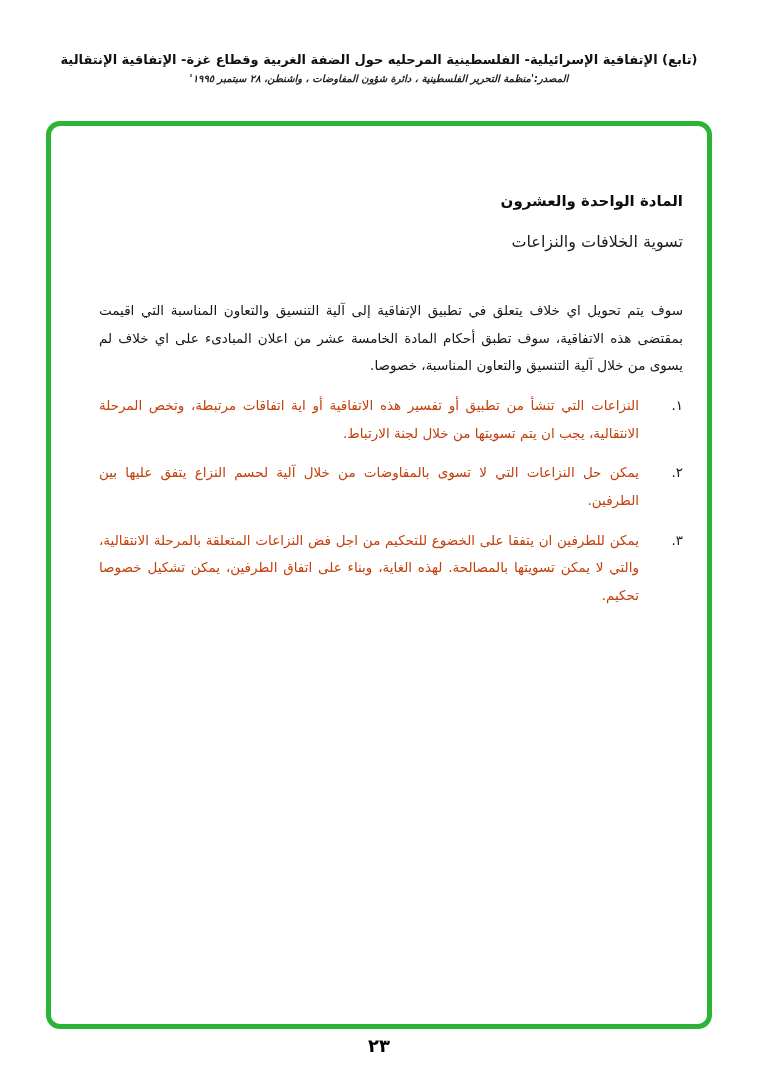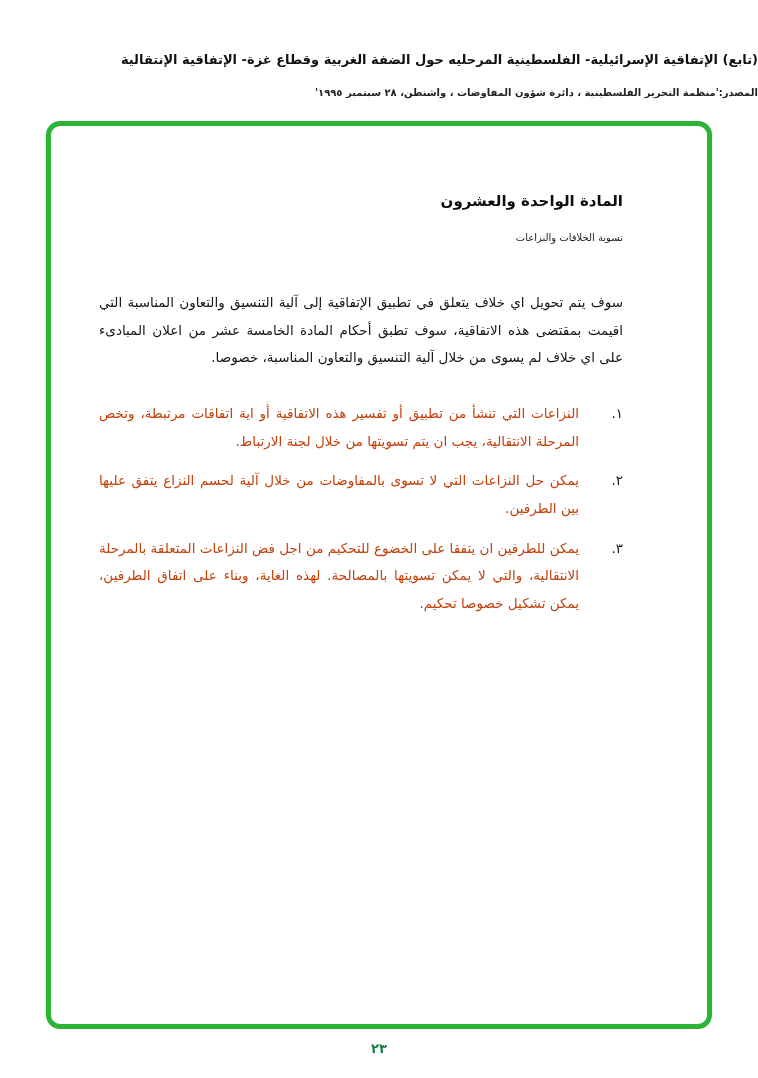--- a/index.html
+++ b/index.html
@@ -19,79 +19,80 @@
     background: #ffffff;
     overflow: hidden;
   }
 
   
   .doc-header {
     position: absolute;
     top: 48px;
     left: 0;
     width: 100%;
-    text-align: right;
+    text-align: center;
     direction: rtl;
     color: #1a1a1a;
   }
 
   .doc-header .title {
     font-size: 13px;
     font-weight: bold;
     letter-spacing: 0px;
     line-height: 1.8;
     color: #111;
   }
 
   .doc-header .source {
-    margin-top: 16px;
+    margin-top: 2px;
     font-size: 10px;
     font-weight: bold;
     color: #222;
+    font-style: italic;
   }
 
   
   .green-frame {
     position: absolute;
     left: 46px;
     top: 121px;
     width: 666px;
     height: 908px;
     border: 5px solid #2cb437;
     border-radius: 14px;
     background: #ffffff;
   }
 
   
   .content {
     direction: rtl;
-    padding: 66px 84px 0 48px;
+    padding: 66px 24px 0 48px;
     color: #141414;
   }
 
   .article-title {
     font-size: 15px;
     font-weight: bold;
     color: #0d0d0d;
     margin-bottom: 22px;
   }
 
   .article-subtitle {
-    font-size: 10px;
+    font-size: 16px;
     font-weight: normal;
     color: #1c1c1c;
     margin-bottom: 46px;
   }
 
   .intro {
     font-size: 13.5px;
     line-height: 2.05;
     text-align: justify;
     color: #161616;
-    margin-bottom: 28px;
+    margin-bottom: 12px;
   }
 
   .num-list {
     margin-top: 6px;
   }
 
   .list-item {
     display: flex;
     direction: rtl;
     margin-bottom: 12px;
@@ -112,23 +113,23 @@
     color: #c2410c;
   }
 
   
   .page-number {
     position: absolute;
     bottom: 22px;
     left: 0;
     width: 100%;
     text-align: center;
-    font-size: 13px;
+    font-size: 18px;
     font-weight: bold;
-    color: #15803d;
+    color: #000000;
     direction: rtl;
   }
 </style>
 </head>
 <body>
 
 <div class="page">
 
   <div class="doc-header">
     <div class="title">(تابع) الإتفاقية الإسرائيلية- الفلسطينية المرحليه حول الضفة الغربية وقطاع غزة- الإتفاقية الإنتقالية</div>

